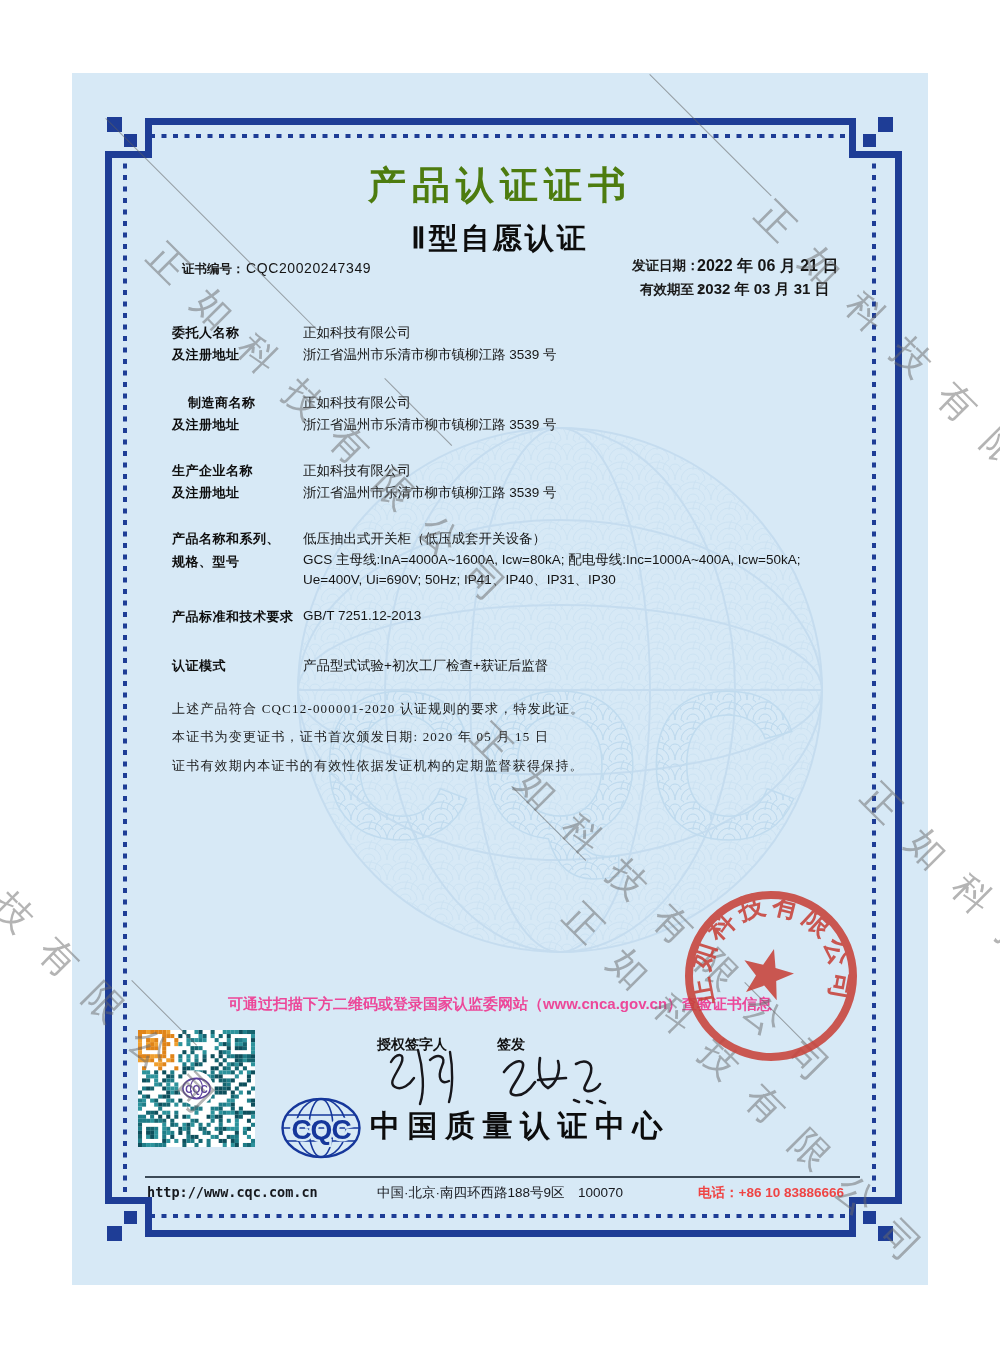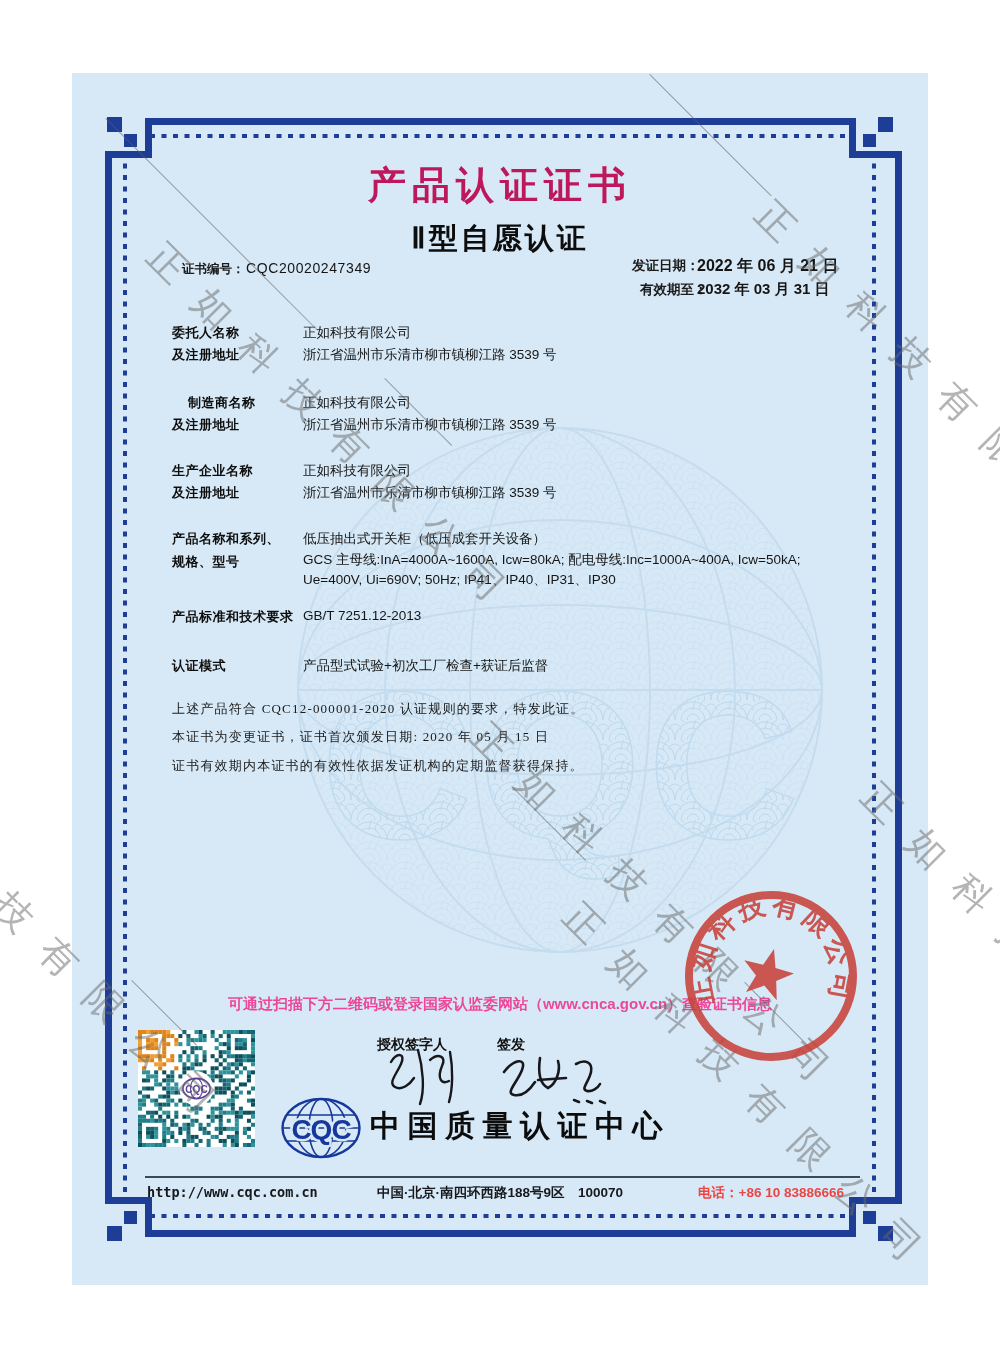--- a/index.html
+++ b/index.html
@@ -1,20 +1,20 @@
 <!DOCTYPE html>
 <html><head>
 <meta charset="utf-8">
 <style>
   html,body{margin:0;padding:0;background:#fff;}
   .page{position:relative;width:1000px;height:1358px;background:#fff;overflow:hidden;
         font-family:"Liberation Sans",sans-serif;color:#111;}
   .panel{position:absolute;left:72px;top:73px;width:856px;height:1212px;background:#d7e9f6;}
   .abs{position:absolute;white-space:nowrap;}
-  .title{font-size:38px;font-weight:bold;letter-spacing:6px;text-align:center;left:0;right:0;color:#be185d;}
+  .title{font-size:38px;font-weight:bold;letter-spacing:6px;text-align:center;left:0;right:0;color:#4d7c0f;}
   .subtitle{font-size:29px;font-weight:600;letter-spacing:3px;text-align:center;left:0;right:0;color:#0d0d0d;}
   .lbl{font-weight:bold;font-size:13px;color:#0e0e0e;letter-spacing:.5px;}
   .val{font-size:13.5px;color:#151515;}
   .kai{font-family:"Liberation Serif",serif;font-weight:bold;color:#1b1b1b;}
   .kai-reg{font-family:"Liberation Serif",serif;color:#1b1b1b;letter-spacing:1.2px;font-size:13px;}
   .wm{position:absolute;font-size:38px;color:rgba(105,105,105,.5);letter-spacing:26px;
       white-space:nowrap;transform-origin:0 0;transform:rotate(45deg);font-weight:500;}
   .wline{position:absolute;height:1px;background:rgba(95,95,95,.55);transform-origin:0 0;transform:rotate(45deg);}
   .footer-line{position:absolute;left:145px;top:1176px;width:715px;height:2px;background:#3c4a57;}
   .mono{font-family:"DejaVu Sans Mono",monospace;}
@@ -128,21 +128,21 @@
       <line x1="3" y1="33" x2="79" y2="33" stroke-width="1.6"></line>
       <line x1="7" y1="46" x2="75" y2="46" stroke-width="1.6"></line>
     </g>
     <text x="41" y="44" text-anchor="middle" font-family="Liberation Sans, sans-serif" font-size="28" font-weight="bold" fill="#16379b" stroke="#d7e9f6" stroke-width="5" paint-order="stroke" letter-spacing="-1">CQC</text>
   </svg>
 
   <span class="abs orgname" style="left:370px;top:1106px;">中国质量认证中心</span>
 
   <div class="footer-line"></div>
   <span class="abs mono" style="left:147px;top:1184px;font-size:13.5px;font-weight:bold;color:#16181d;">http://www.cqc.com.cn</span>
-  <div class="abs" style="left:300px;top:1184px;width:400px;text-align:center;font-size:13.5px;font-weight:700;color:#16181d;">中国·北京·南四环西路188号9区　100070</div>
+  <div class="abs" style="left:300px;top:1184px;width:400px;text-align:center;font-size:13.5px;font-weight:400;color:#16181d;">中国·北京·南四环西路188号9区　100070</div>
   <div class="abs" style="left:698px;top:1184px;width:180px;text-align:left;font-size:13.5px;font-weight:600;color:#ef4444;">电话：+86 10 83886666</div>
 
   <svg class="abs" style="left:0;top:0;" width="1000" height="1358" viewBox="0 0 1000 1358">
     <path d="M 148.5 121.5 H 852.5 V 154.5 H 898.5 V 1200.5 H 852.5 V 1233.5 H 148.5 V 1200.5 H 108.5 V 154.5 H 148.5 Z" fill="none" stroke="#1e3d96" stroke-width="7"></path>
     <g stroke="#1e3d96" stroke-width="4" stroke-dasharray="5 6.5">
       <line x1="150" y1="136" x2="852" y2="136"></line>
       <line x1="150" y1="1216" x2="852" y2="1216"></line>
       <line x1="125" y1="152" x2="125" y2="1202"></line>
       <line x1="874" y1="152" x2="874" y2="1202"></line>
     </g>

